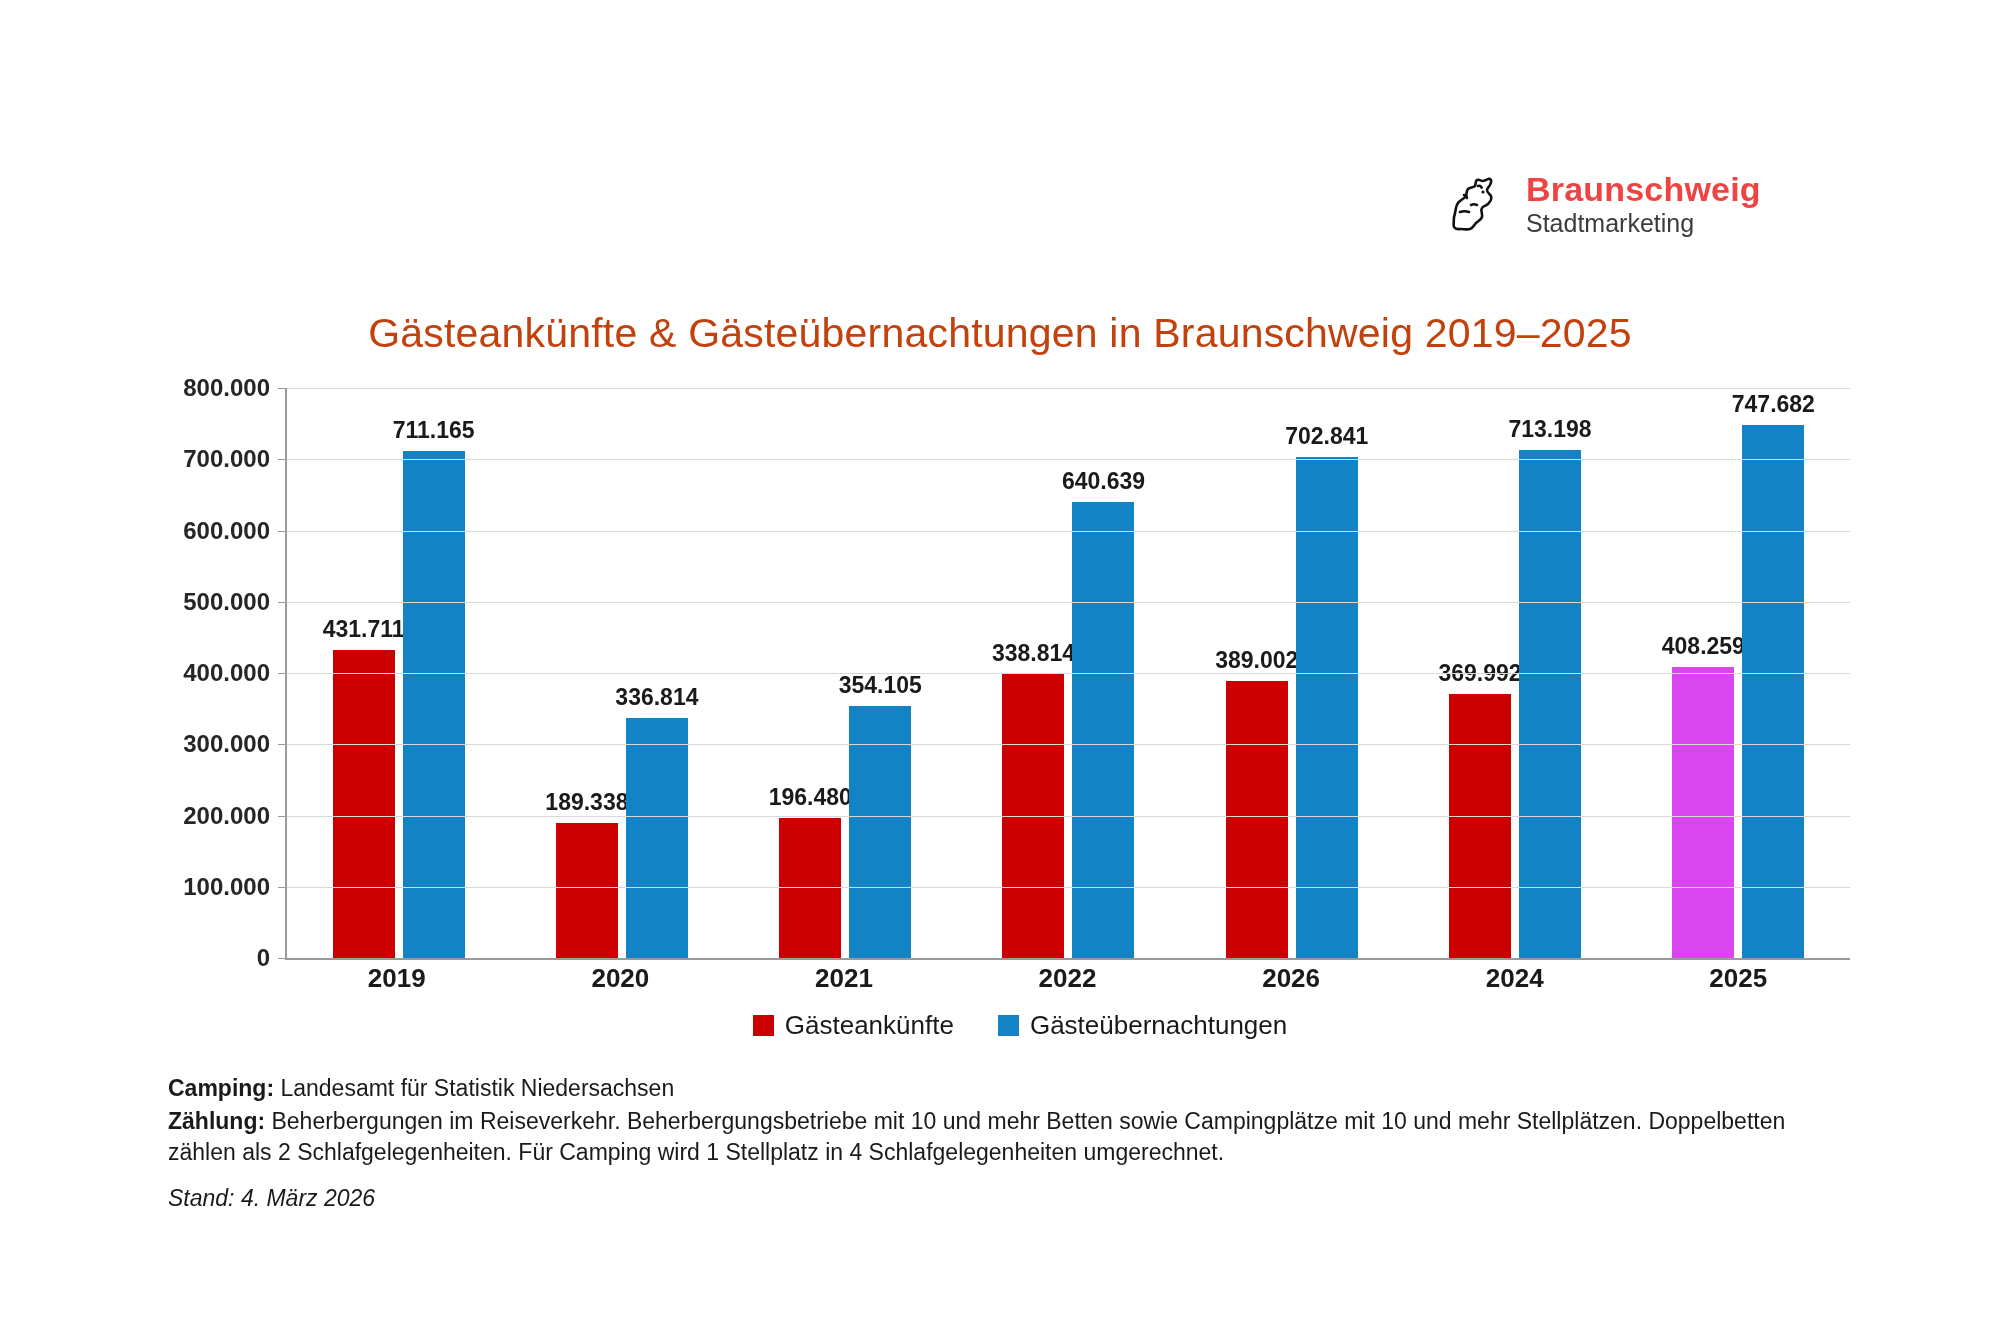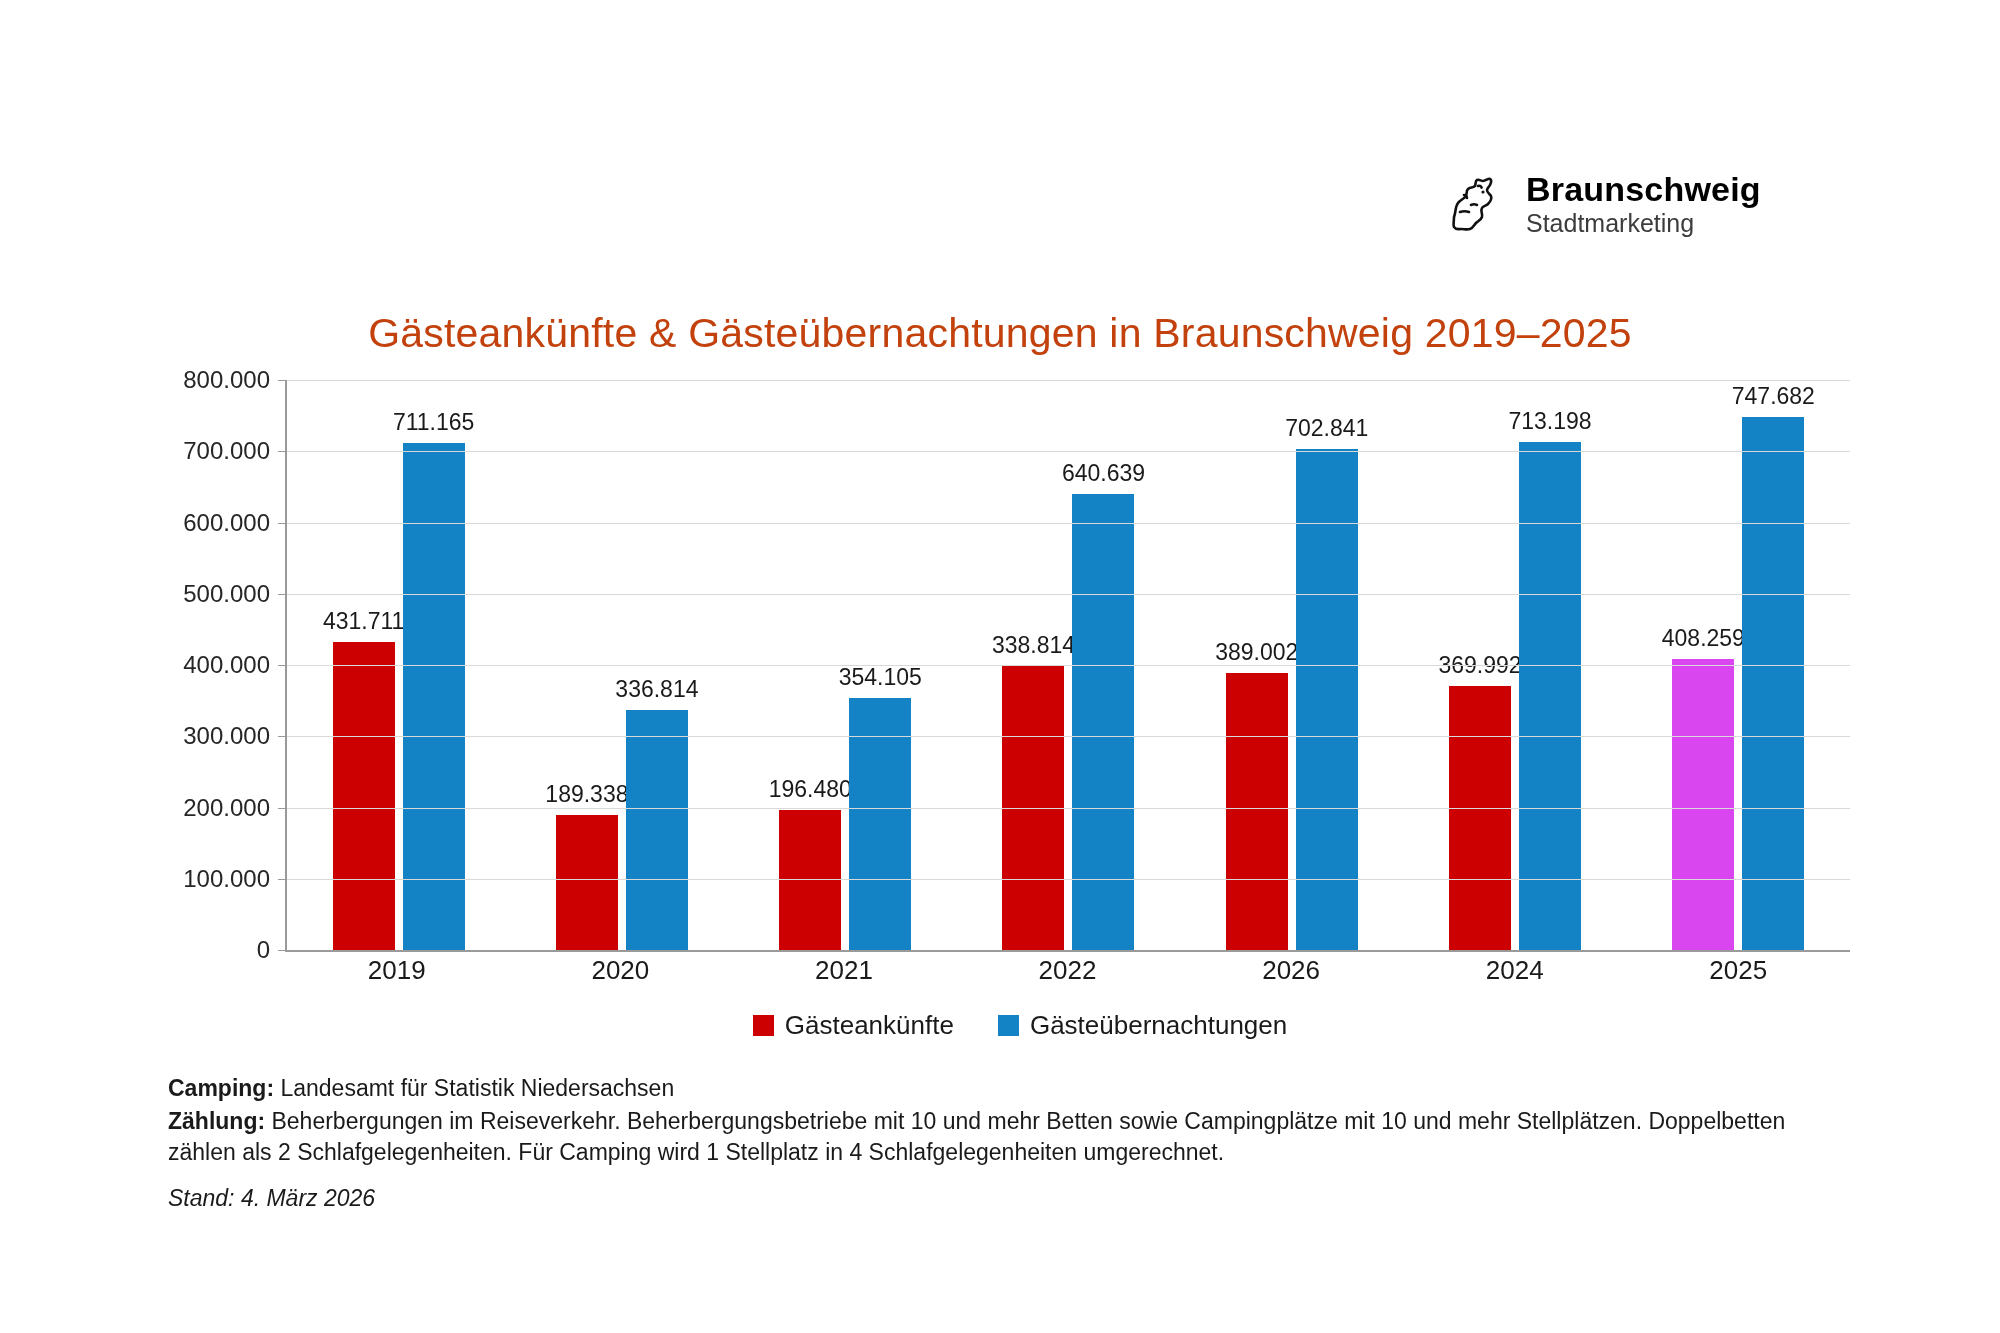--- a/index.html
+++ b/index.html
@@ -32,21 +32,21 @@
   }
   .logo-text {
     display: flex;
     flex-direction: column;
     line-height: 1.05;
   }
   .logo-title {
     font-size: 34px;
     font-weight: bold;
     letter-spacing: .2px;
-    color: #000000;
+    color: #ef4444;
   }
   .logo-sub {
     font-size: 25px;
     font-weight: normal;
     color: #3c3c3c;
     margin-top: 3px;
   }
 
   
   .chart-title {
@@ -58,23 +58,24 @@
     font-size: 41px;
     font-weight: normal;
     color: #c2410c;
     letter-spacing: .2px;
   }
 
   
   .chart-wrap {
     position: absolute;
     left: 150px;
-    top: 380px;
+    top: 388px;
     width: 1700px;
     height: 600px;
+    font-weight: bold;
   }
   .y-axis-labels {
     position: absolute;
     left: 0;
     top: 0;
     width: 120px;
     height: 570px;
   }
   .y-lab {
     position: absolute;

